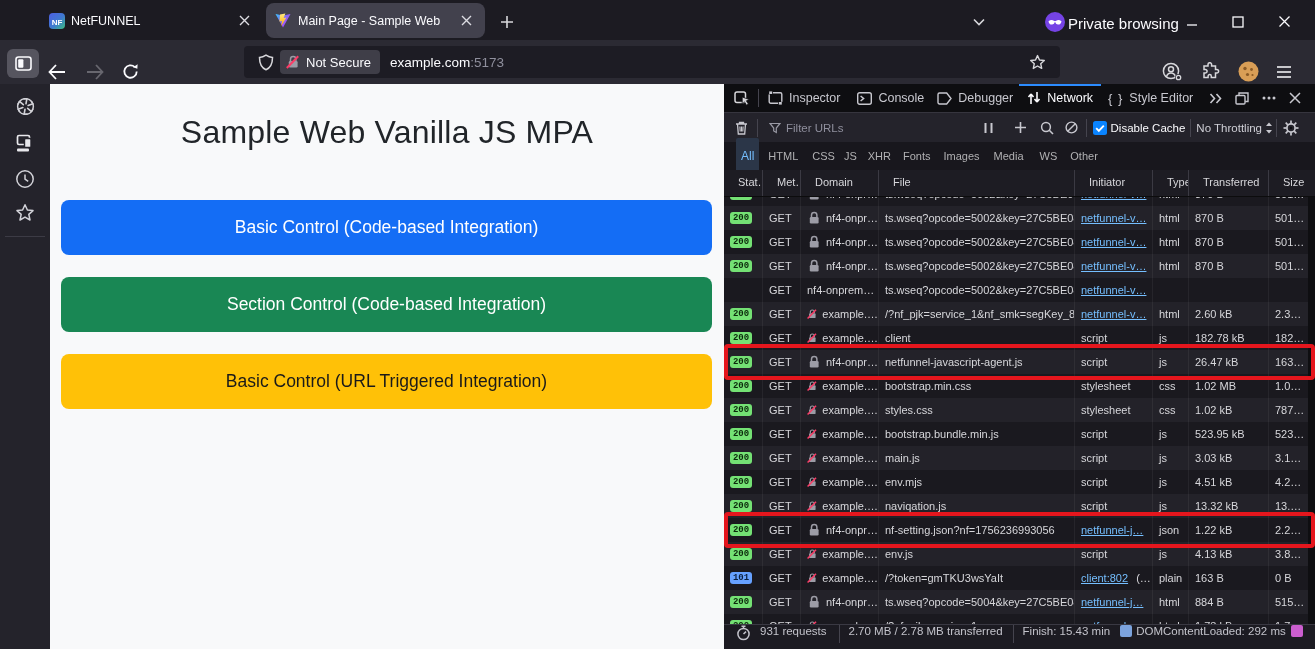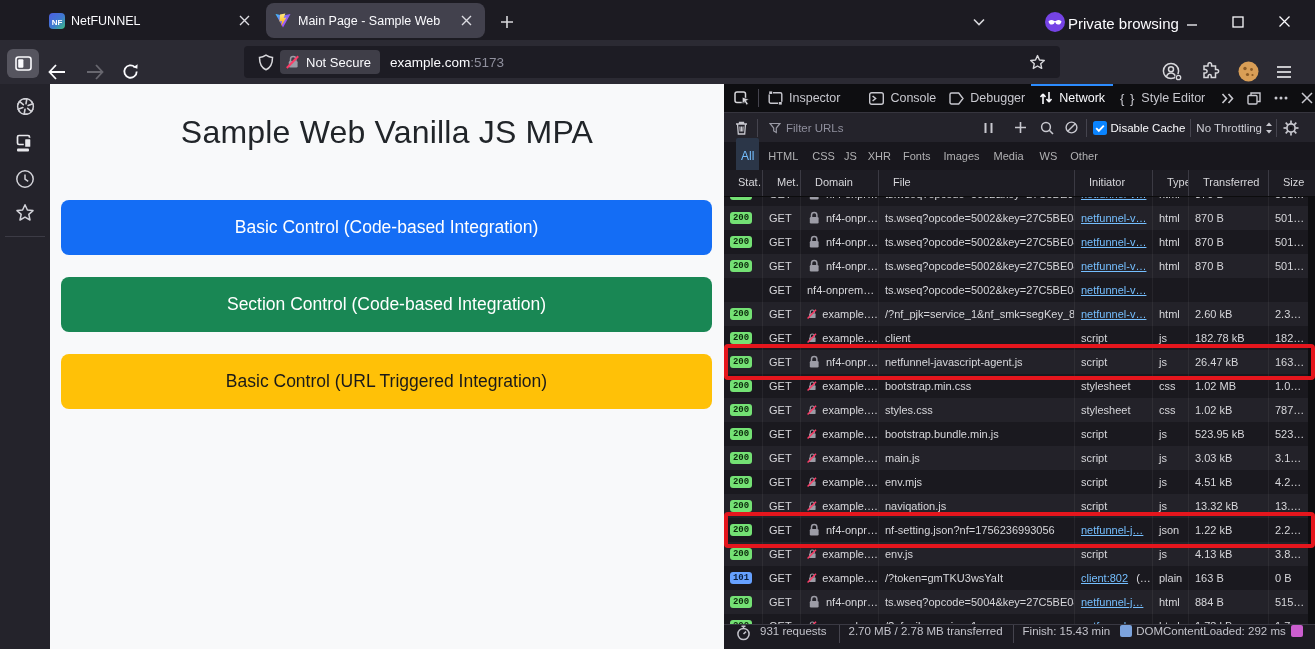--- a/index.html
+++ b/index.html
@@ -235,21 +235,21 @@
           <path d="M8.2 7l7.2 2.6-3 1.2 2 3.3-1.9 1.1-2-3.3-2.3 2.2z" fill="#d7d7db" stroke="#0e0e11" stroke-width="0.8"></path>
         </svg>
     <div class="vsep" style="margin-left:7px"></div>
     <div class="dtab" style="margin-left:9px"><svg width="15" height="14" viewBox="0 0 15 14">
             <rect x="1.2" y="1.8" width="12.6" height="10.4" rx="1.5" fill="none" stroke="#c8c8cf" stroke-width="1.4"></rect>
             <rect x="0" y="0" width="5" height="3.4" fill="#0e0e11"></rect>
             <rect x="1.2" y="0.4" width="3" height="2.6" fill="#c8c8cf"></rect>
             <rect x="10" y="10.8" width="5" height="3.4" fill="#0e0e11"></rect>
             <rect x="10.8" y="11" width="3" height="2.6" fill="#c8c8cf"></rect>
           </svg>Inspector</div>
-    <div class="dtab" style="margin-left:29px"><svg width="15" height="13" viewBox="0 0 15 13">
+    <div class="dtab" style="margin-left:17px"><svg width="15" height="13" viewBox="0 0 15 13">
             <rect x="0.7" y="0.7" width="13.6" height="11.6" rx="2" fill="none" stroke="#c8c8cf" stroke-width="1.4"></rect>
             <path d="M3.6 4l3 2.5-3 2.5" fill="none" stroke="#c8c8cf" stroke-width="1.5"></path>
           </svg>Console</div>
     <div class="dtab" style="margin-left:13px"><svg width="15" height="13" viewBox="0 0 15 13">
             <path d="M1 2.5A1.5 1.5 0 012.5 1h7.2L14 6.5 9.7 12H2.5A1.5 1.5 0 011 10.5z" fill="none" stroke="#c8c8cf" stroke-width="1.4"></path>
           </svg>Debugger</div>
     <div class="dtab" style="margin-left:14px;color:#fbfbfe"><div style="position:absolute;top:0;left:-8px;right:-8px;height:2px;background:#2c8cff"></div><svg width="14" height="14" viewBox="0 0 14 14">
             <path d="M4 13V3M4 3L1.5 6M4 3l2.5 3" fill="none" stroke="#fbfbfe" stroke-width="1.6"></path>
             <path d="M10 1v10m0 0l-2.5-3m2.5 3l2.5-3" fill="none" stroke="#fbfbfe" stroke-width="1.6"></path>
           </svg>Network</div>

